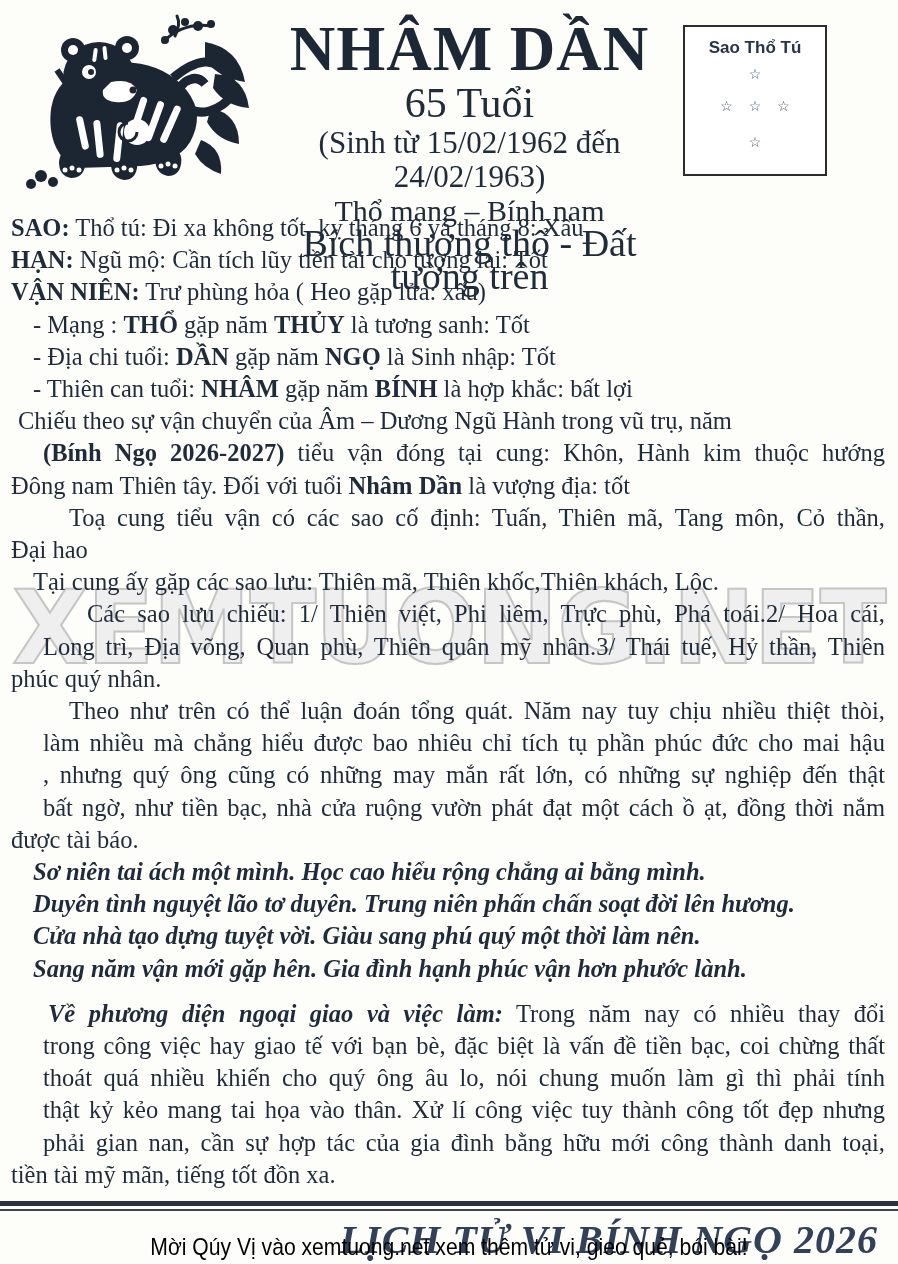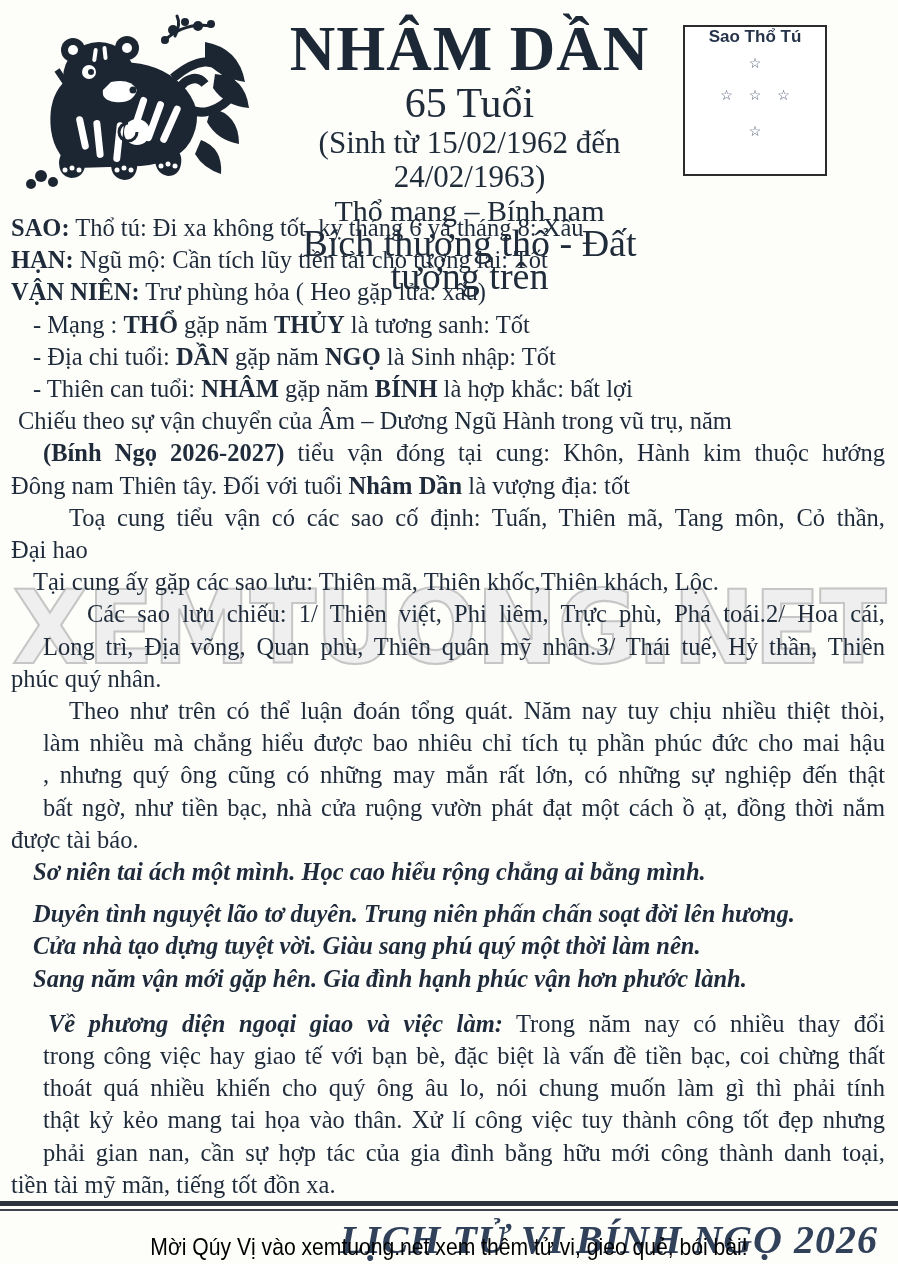--- a/index.html
+++ b/index.html
@@ -12,21 +12,21 @@
   .tiger { position:absolute; left:15px; top:12px; width:240px; height:186px; }
   .header-center { position:absolute; left:262px; top:18px; width:415px; text-align:center; }
   .page-title { margin:0; font-size:63px; line-height:62px; font-weight:bold; letter-spacing:1px; color:#1d2836; }
   .age      { font-size:42px; line-height:46px; }
   .birth    { font-size:31px; line-height:34px; }
   .menh     { font-size:30px; line-height:33px; }
   .napam    { font-size:38px; line-height:33px; }
 
   .starbox { position:absolute; left:683px; top:25px; width:140px; height:147px;
              border:2px solid #2c2c2c; background:#fff; }
-  .starbox-title { text-align:center; margin-top:0;
+  .starbox-title { text-align:center; margin-top:11px;
              font-family:"Liberation Sans", sans-serif; font-weight:bold;
              font-size:17px; color:#25344a; }
   .star-row { display:flex; justify-content:center; gap:16px; }
   .star-row:nth-of-type(1) { margin-top:9px; }
   .star-row:nth-of-type(2) { margin-top:18px; }
   .star-row:nth-of-type(3) { margin-top:22px; }
   .star { font-family:"DejaVu Sans", sans-serif; font-size:14px; line-height:14px; color:#44536b; }
 
   
   .watermark {
@@ -181,21 +181,21 @@
       </div>
     <div>
         <div class="tline just" style="padding-left: 26px;"><span>Theo như trên có thể luận đoán tổng quát. Năm nay tuy chịu nhiều thiệt thòi,</span></div>
         <div class="tline just"><span>làm nhiều mà chẳng hiểu được bao nhiêu chỉ tích tụ phần phúc đức cho mai hậu</span></div>
         <div class="tline just"><span>, nhưng quý ông cũng có những may mắn rất lớn, có những sự nghiệp đến thật</span></div>
         <div class="tline just"><span>bất ngờ, như tiền bạc, nhà cửa ruộng vườn phát đạt một cách ồ ạt, đồng thời nắm</span></div>
         <div class="tline"><span>được tài báo.</span></div>
       </div>
     <div class="poem">
         <div class="tline" style="padding-left: 22px;"><span>Sơ niên tai ách một mình. Học cao hiểu rộng chẳng ai bằng mình.</span></div>
-        <div class="tline" style="padding-left: 22px; margin-top: 10px;"><span>Duyên tình nguyệt lão tơ duyên. Trung niên phấn chấn soạt đời lên hương.</span></div>
+        <div class="tline" style="padding-left: 22px;"><span>Duyên tình nguyệt lão tơ duyên. Trung niên phấn chấn soạt đời lên hương.</span></div>
         <div class="tline" style="padding-left: 22px;"><span>Cửa nhà tạo dựng tuyệt vời. Giàu sang phú quý một thời làm nên.</span></div>
         <div class="tline" style="padding-left: 22px;"><span>Sang năm vận mới gặp hên. Gia đình hạnh phúc vận hơn phước lành.</span></div>
       </div>
     <div class="mt">
         <div class="tline just" style="padding-left: 5px;"><span class="b i">Về phương diện ngoại giao và việc làm:</span><span> Trong năm nay có nhiều thay đổi</span></div>
         <div class="tline just"><span>trong công việc hay giao tế với bạn bè, đặc biệt là vấn đề tiền bạc, coi chừng thất</span></div>
         <div class="tline just"><span>thoát quá nhiều khiến cho quý ông âu lo, nói chung muốn làm gì thì phải tính</span></div>
         <div class="tline just"><span>thật kỷ kẻo mang tai họa vào thân. Xử lí công việc tuy thành công tốt đẹp nhưng</span></div>
         <div class="tline just"><span>phải gian nan, cần sự hợp tác của gia đình bằng hữu mới công thành danh toại,</span></div>
         <div class="tline"><span>tiền tài mỹ mãn, tiếng tốt đồn xa.</span></div>

